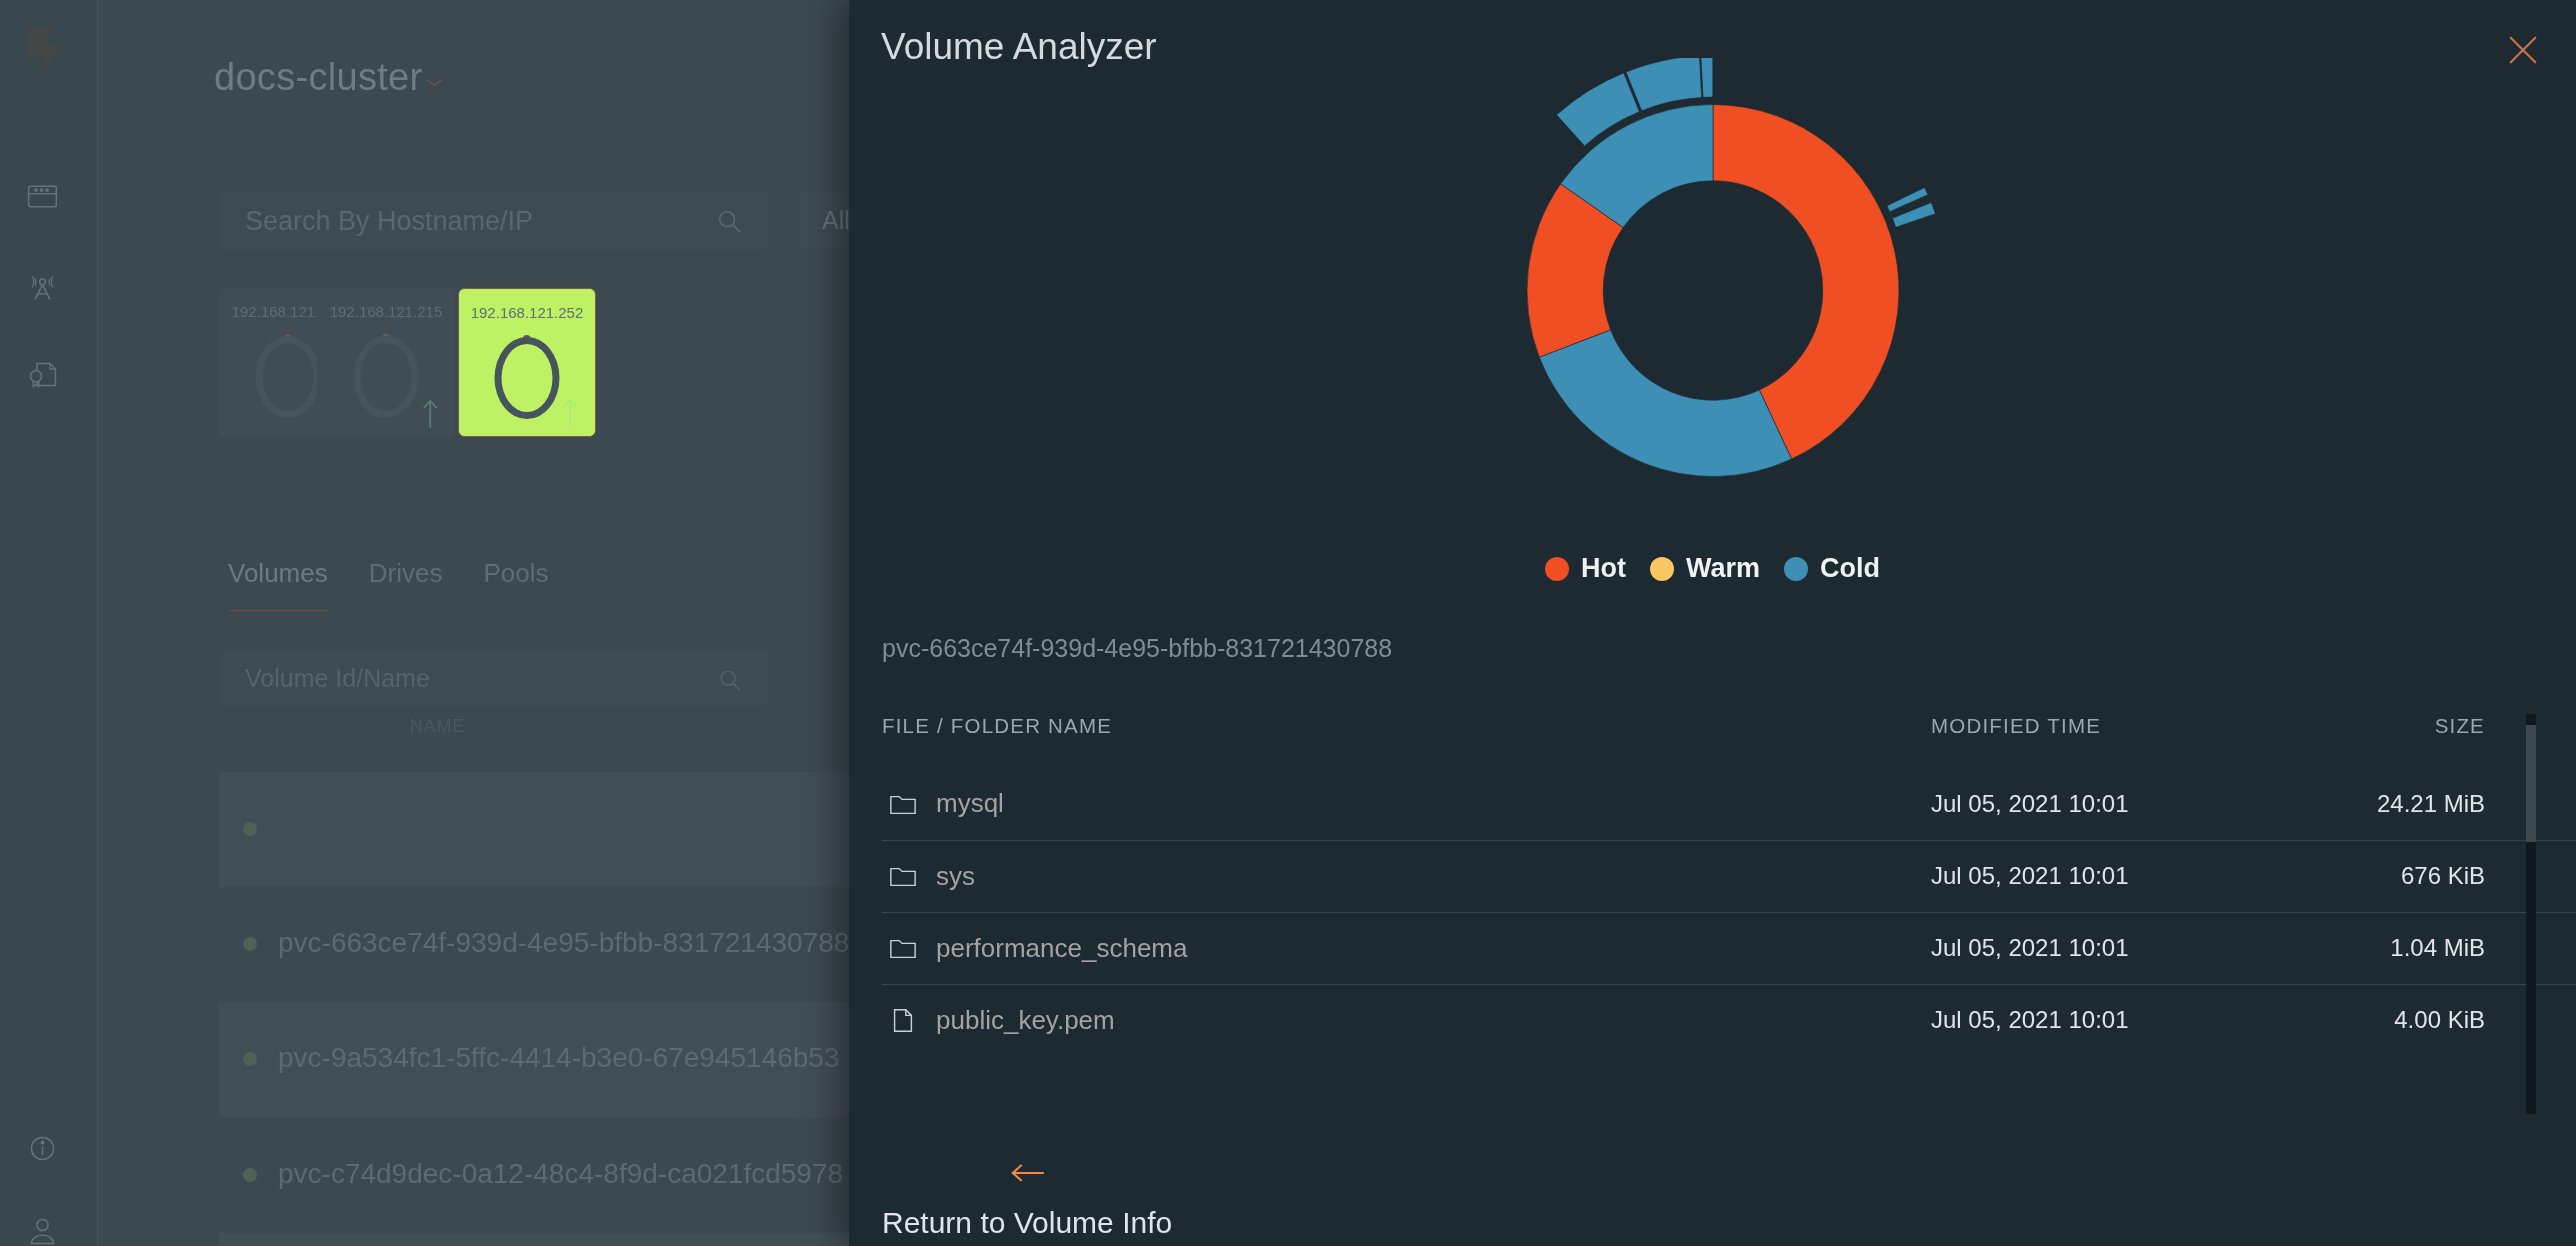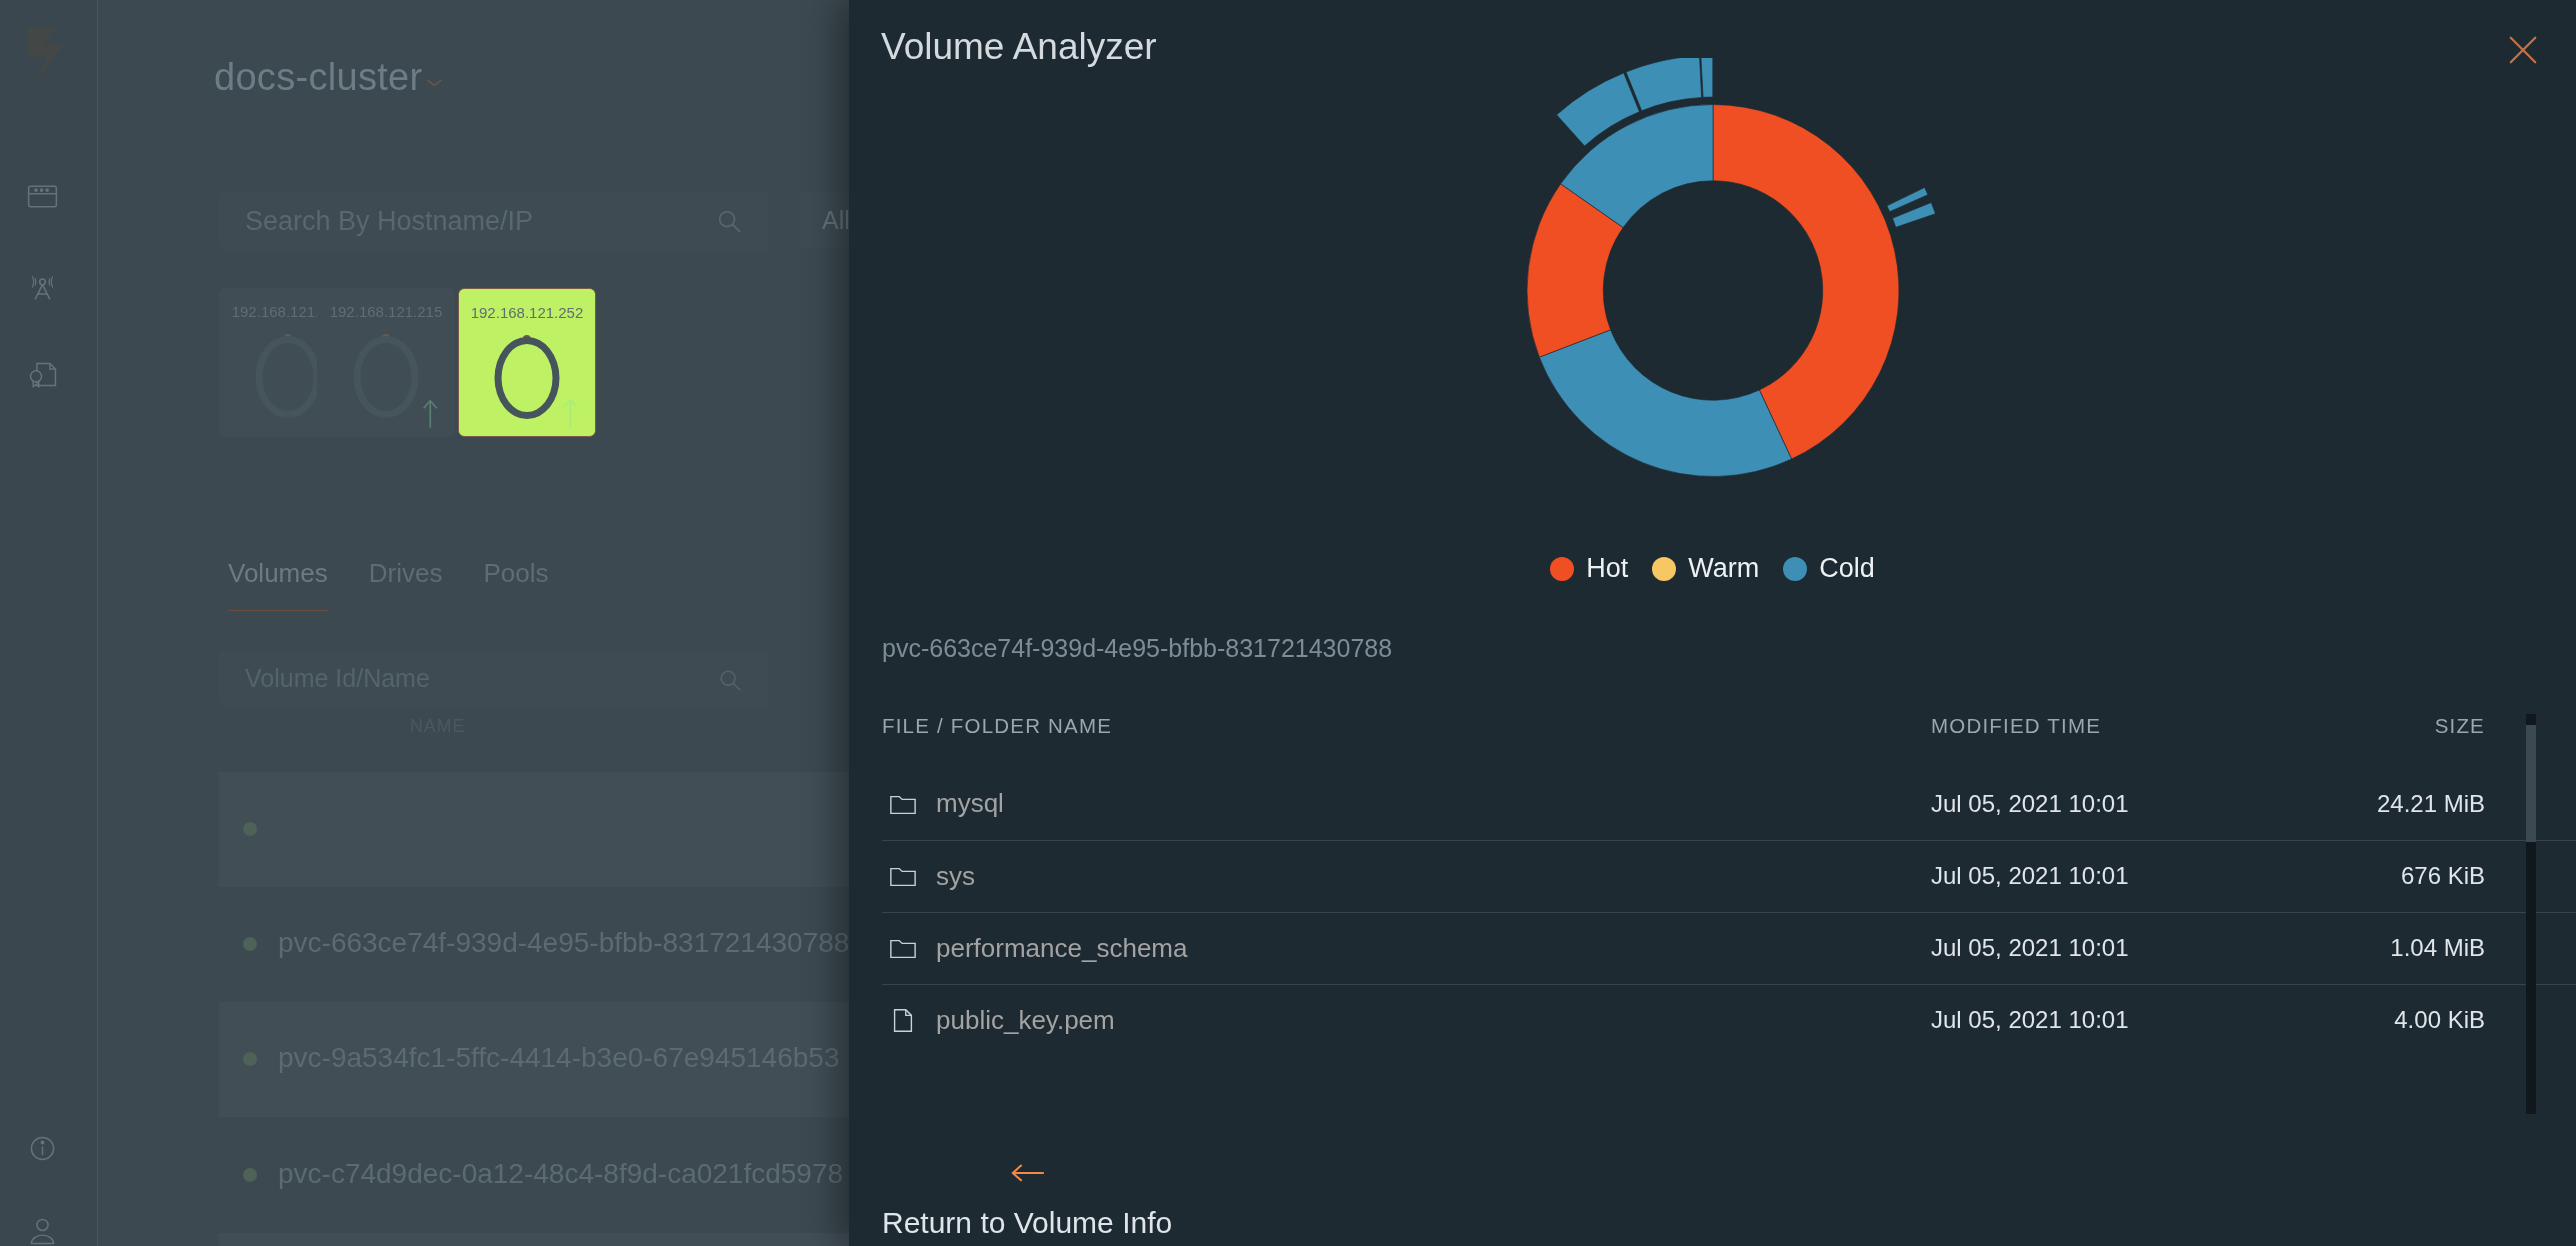--- a/index.html
+++ b/index.html
@@ -180,21 +180,21 @@
     position: absolute; left: 0; right: 0; top: 58px; height: 465px;
   }
   .donut-wrap svg { display: block; margin: 0 auto; }
 
   .legend {
     position: absolute; left: 0; right: 0; top: 553px;
     display: flex; justify-content: center; align-items: center; gap: 24px;
   }
   .lg-item { display: flex; align-items: center; gap: 12px; }
   .lg-sw { width: 24px; height: 24px; border-radius: 50%; }
-  .lg-tx { font-size: 27px; color: #eef2f4; font-weight: 400; }
+  .lg-tx { font-size: 27px; color: #eef2f4; font-weight: 700; }
 
   .vol-id {
     position: absolute; left: 33px; top: 634px;
     font-size: 25px; color: #7e8d95; font-weight: 300;
   }
 
   .ftable { position: absolute; left: 33px; right: 0px; top: 714px; }
   .fth-row { position: relative; height: 48px; }
   .fth { position: absolute; top: 0; font-size: 20.5px; color: #9aa7ae; letter-spacing: 1.2px; }
   .fth.name { left: 0; }

